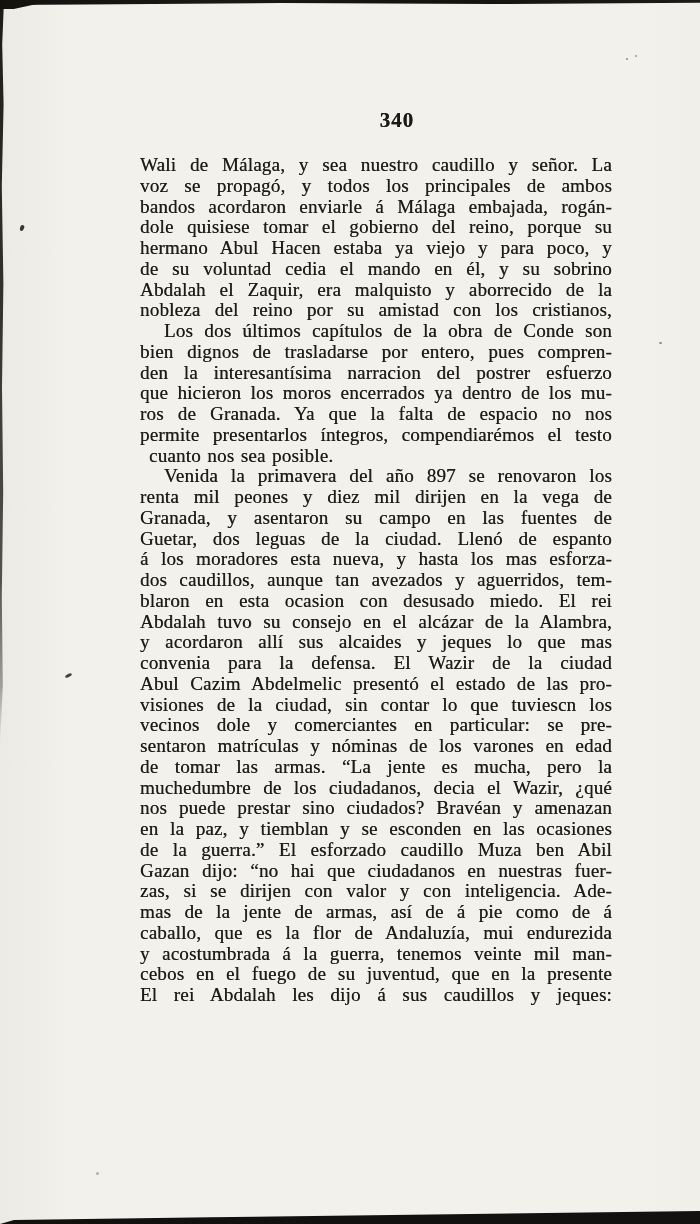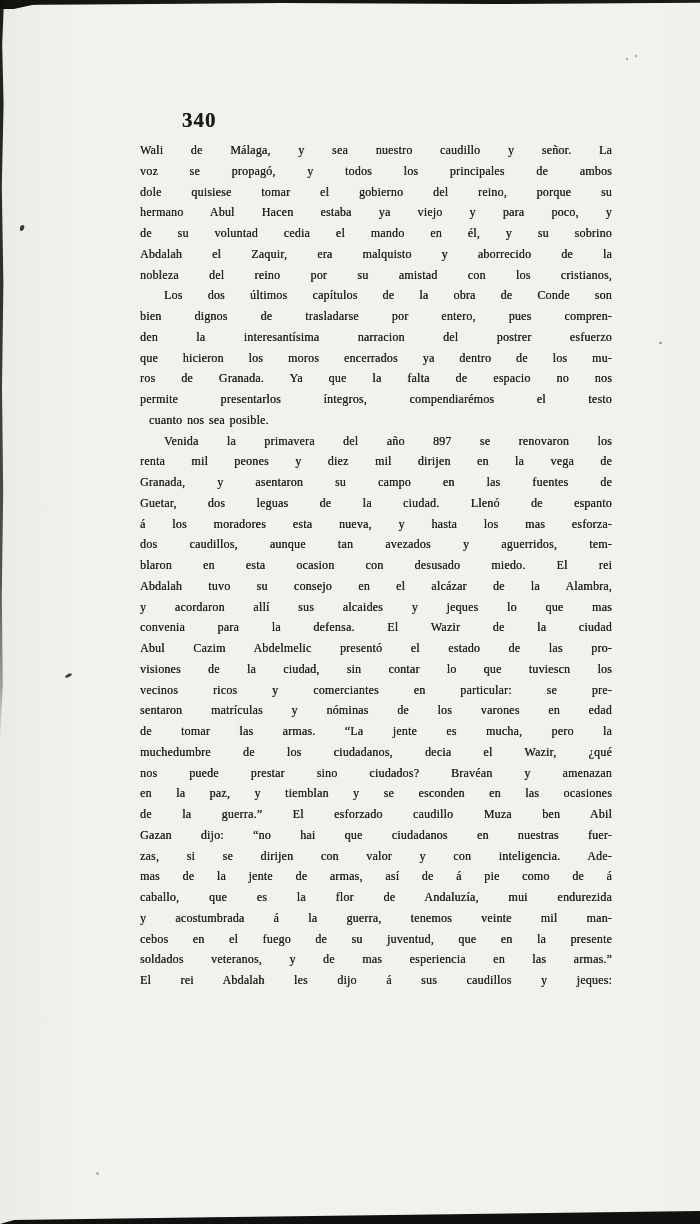--- a/index.html
+++ b/index.html
@@ -41,28 +41,29 @@
   .speck-comma { left: 20px; top: 225px; width: 4px; height: 6px; border-radius: 60% 40% 60% 70%; transform: rotate(18deg); }
   .speck-tick { left: 65px; top: 674px; width: 7px; height: 3px; border-radius: 40%; transform: rotate(-25deg); background: #45423a; }
   .speck-dot1 { left: 626px; top: 58px; width: 2px; height: 2px; background: #8d8a80; }
   .speck-dot2 { left: 635px; top: 55px; width: 2px; height: 2px; background: #9a978d; }
   .speck-dot3 { left: 659px; top: 342px; width: 3px; height: 2px; background: #8d8a80; }
   .speck-dot4 { left: 96px; top: 1172px; width: 3px; height: 3px; background: #b3b0a6; }
 
   .page-number {
     position: absolute; top: 108px; left: 140px; width: 472px;
     padding-left: 42px; box-sizing: border-box;
+    text-align: center;
     font-size: 21px; font-weight: bold; letter-spacing: 1px;
     color: #1b1a16;
     text-shadow: 0 0 0.5px rgba(25,24,18,0.8);
   }
   .text-block {
-    position: absolute; top: 140px; left: 140px; width: 472px;
+    position: absolute; top: 155px; left: 140px; width: 472px;
     color: #1d1b17;
-    font-size: 12px;
+    font-size: 19px;
     letter-spacing: 0.2px;
     word-spacing: 1.5px;
     text-shadow: 0.3px 0.2px 0.6px rgba(28,26,20,0.75);
   }
   .ln {
     height: 20.75px; line-height: 20.75px;
     text-align: justify;
     text-align-last: justify;
     white-space: normal;
   }
@@ -84,20 +85,21 @@
   <div class="speck speck-dot1"></div>
   <div class="speck speck-dot2"></div>
   <div class="speck speck-dot3"></div>
   <div class="speck speck-dot4"></div>
 
   <div class="page-number">340</div>
 
   <div class="text-block">
     <div class="ln">Wali de Málaga, y sea nuestro caudillo y señor. La</div>
     <div class="ln">voz se propagó, y todos los principales de ambos</div>
+    <div class="ln">bandos acordaron enviarle á Málaga embajada, rogán-</div>
     <div class="ln">dole quisiese tomar el gobierno del reino, porque su</div>
     <div class="ln">hermano Abul Hacen estaba ya viejo y para poco, y</div>
     <div class="ln">de su voluntad cedia el mando en él, y su sobrino</div>
     <div class="ln">Abdalah el Zaquir, era malquisto y aborrecido de la</div>
     <div class="ln">nobleza del reino por su amistad con los cristianos,</div>
     <div class="ln ind">Los dos últimos capítulos de la obra de Conde son</div>
     <div class="ln">bien dignos de trasladarse por entero, pues compren-</div>
     <div class="ln">den la interesantísima narracion del postrer esfuerzo</div>
     <div class="ln">que hicieron los moros encerrados ya dentro de los mu-</div>
     <div class="ln">ros de Granada. Ya que la falta de espacio no nos</div>
@@ -108,30 +110,29 @@
     <div class="ln">Granada, y asentaron su campo en las fuentes de</div>
     <div class="ln">Guetar, dos leguas de la ciudad. Llenó de espanto</div>
     <div class="ln">á los moradores esta nueva, y hasta los mas esforza-</div>
     <div class="ln">dos caudillos, aunque tan avezados y aguerridos, tem-</div>
     <div class="ln">blaron en esta ocasion con desusado miedo. El rei</div>
     <div class="ln">Abdalah tuvo su consejo en el alcázar de la Alambra,</div>
     <div class="ln">y acordaron allí sus alcaides y jeques lo que mas</div>
     <div class="ln">convenia para la defensa. El Wazir de la ciudad</div>
     <div class="ln">Abul Cazim Abdelmelic presentó el estado de las pro-</div>
     <div class="ln">visiones de la ciudad, sin contar lo que tuviescn los</div>
-    <div class="ln">vecinos ricos y comerciantes en particular: se pre-</div>
+    <div class="ln">vecinos dole y comerciantes en particular: se pre-</div>
     <div class="ln">sentaron matrículas y nóminas de los varones en edad</div>
     <div class="ln">de tomar las armas. “La jente es mucha, pero la</div>
     <div class="ln">muchedumbre de los ciudadanos, decia el Wazir, ¿qué</div>
     <div class="ln">nos puede prestar sino ciudados? Bravéan y amenazan</div>
     <div class="ln">en la paz, y tiemblan y se esconden en las ocasiones</div>
     <div class="ln">de la guerra.” El esforzado caudillo Muza ben Abil</div>
     <div class="ln">Gazan dijo: “no hai que ciudadanos en nuestras fuer-</div>
     <div class="ln">zas, si se dirijen con valor y con inteligencia. Ade-</div>
     <div class="ln">mas de la jente de armas, así de á pie como de á</div>
     <div class="ln">caballo, que es la flor de Andaluzía, mui endurezida</div>
     <div class="ln">y acostumbrada á la guerra, tenemos veinte mil man-</div>
     <div class="ln">cebos en el fuego de su juventud, que en la presente</div>
-    <div class="ln">soldados veteranos, y de mas esperiencia en las armas.”</div>
     <div class="ln">El rei Abdalah les dijo á sus caudillos y jeques:</div>
   </div>
 
 </div>
 
 </body></html>

